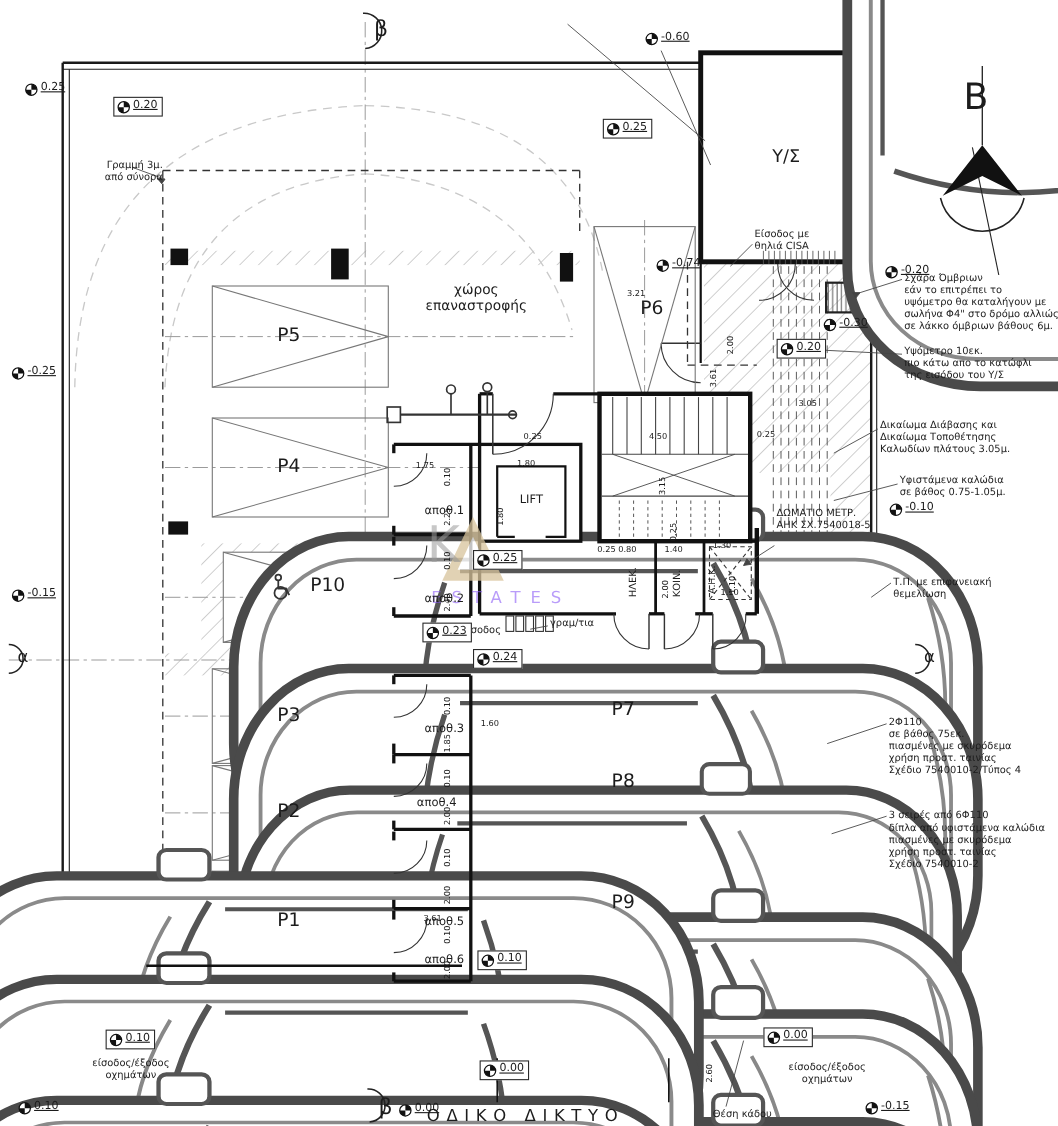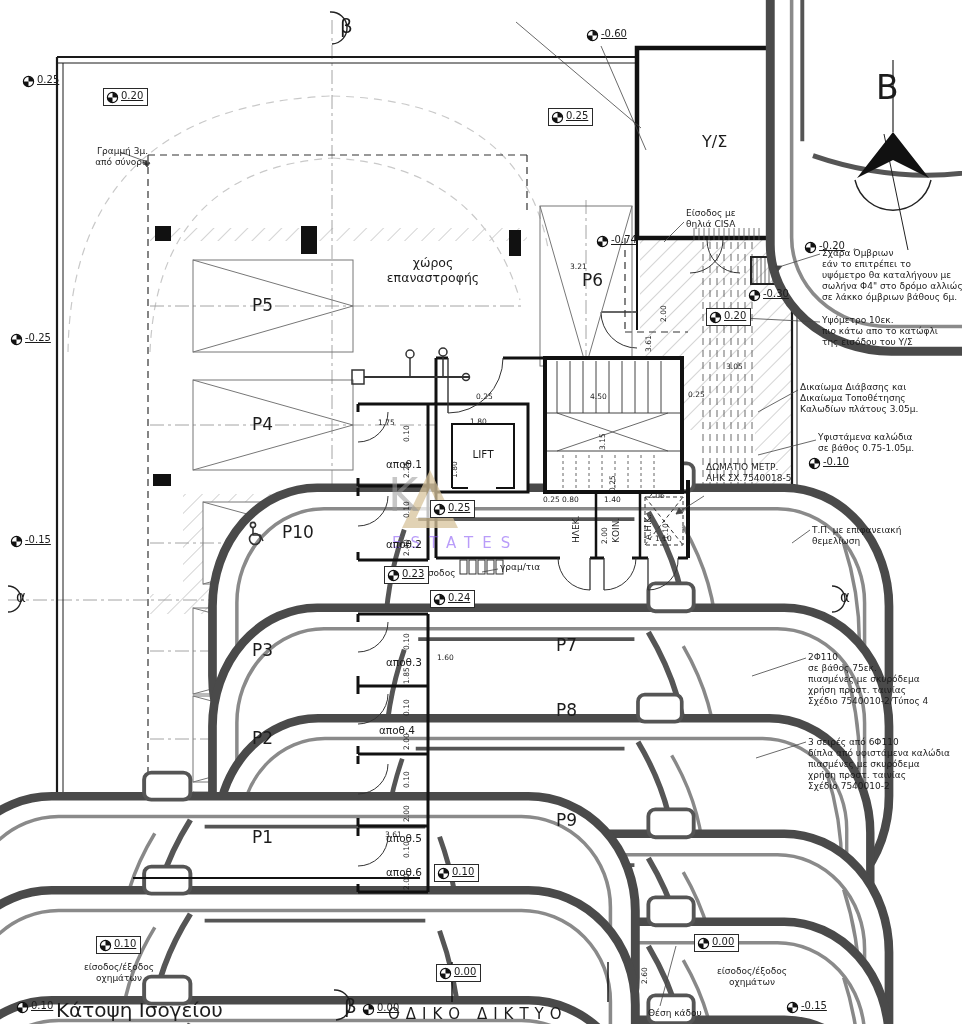--- a/index.html
+++ b/index.html
@@ -453,21 +453,20 @@
 ΑΗΚ ΣΧ.7540018-5</div>
 <div class="lbl s12 ctr" style="left:383px;top:255px;width:100px;">χώρος
 επαναστροφής</div>
 <div class="lbl s9" style="left:420px;top:568px;">είσοδος</div>
 <div class="lbl s9" style="left:500px;top:562px;">γραμ/τια</div>
 <div class="lbl s9 ctr" style="left:64px;top:962px;width:110px;">είσοδος/έξοδος
 οχημάτων</div>
 <div class="lbl s9 ctr" style="left:698px;top:966px;width:108px;">είσοδος/έξοδος
 οχημάτων</div>
 <div class="lbl s9" style="left:648px;top:1008px;">Θέση κάδου</div>
-<div class="lbl s20" style="left:56px;top:998px;">Κάτοψη Ισογείου</div>
 <div class="lbl s15 grk" style="left:388px;top:1005px;">ΟΔΙΚΟ ΔΙΚΤΥΟ</div>
 
 <div class="lbl s16" style="left:702px;top:132px;">Υ/Σ</div>
 <div class="lbl s10 ctr" style="left:458px;top:448px;width:50px;">LIFT</div>
 <div class="lbl s9 v" style="left:571px;top:543px;">ΗΛΕΚ.</div>
 <div class="lbl s9 v" style="left:611px;top:543px;">ΚΟΙΝ.</div>
 <div class="lbl s8 v" style="left:643px;top:540px;">Α.Η.Κ.</div>
 <div class="lbl s10 rt" style="left:372px;top:458px;width:50px;">αποθ.1</div>
 <div class="lbl s10 rt" style="left:372px;top:538px;width:50px;">αποθ.2</div>
 <div class="lbl s10 rt" style="left:372px;top:656px;width:50px;">αποθ.3</div>
@@ -617,21 +616,21 @@
       <svg viewBox="0 0 16 16">
         <use href="#bm"></use>
       </svg>
       <span class="val">0.00</span>
     </div>
 
 <div class="lbl s7" style="left:570px;top:262px;">3.21</div>
 <div class="lbl s7" style="left:590px;top:392px;">4.50</div>
 <div class="lbl s7" style="left:562px;top:495px;">0.80</div>
 <div class="lbl s7" style="left:604px;top:495px;">1.40</div>
-<div class="lbl s7" style="left:648px;top:491px;">2.06</div>
+<div class="lbl s7" style="left:648px;top:491px;">1.30</div>
 <div class="lbl s7" style="left:470px;top:417px;">1.80</div>
 <div class="lbl s7" style="left:378px;top:418px;">1.75</div>
 <div class="lbl s7" style="left:385px;top:830px;">3.61</div>
 <div class="lbl s7" style="left:437px;top:653px;">1.60</div>
 <div class="lbl s7" style="left:726px;top:362px;">3.05</div>
 <div class="lbl s7" style="left:655px;top:534px;">1.10</div>
 <div class="lbl s7" style="left:476px;top:392px;">0.25</div>
 <div class="lbl s7" style="left:688px;top:390px;">0.25</div>
 <div class="lbl s7" style="left:543px;top:495px;">0.25</div>
 

